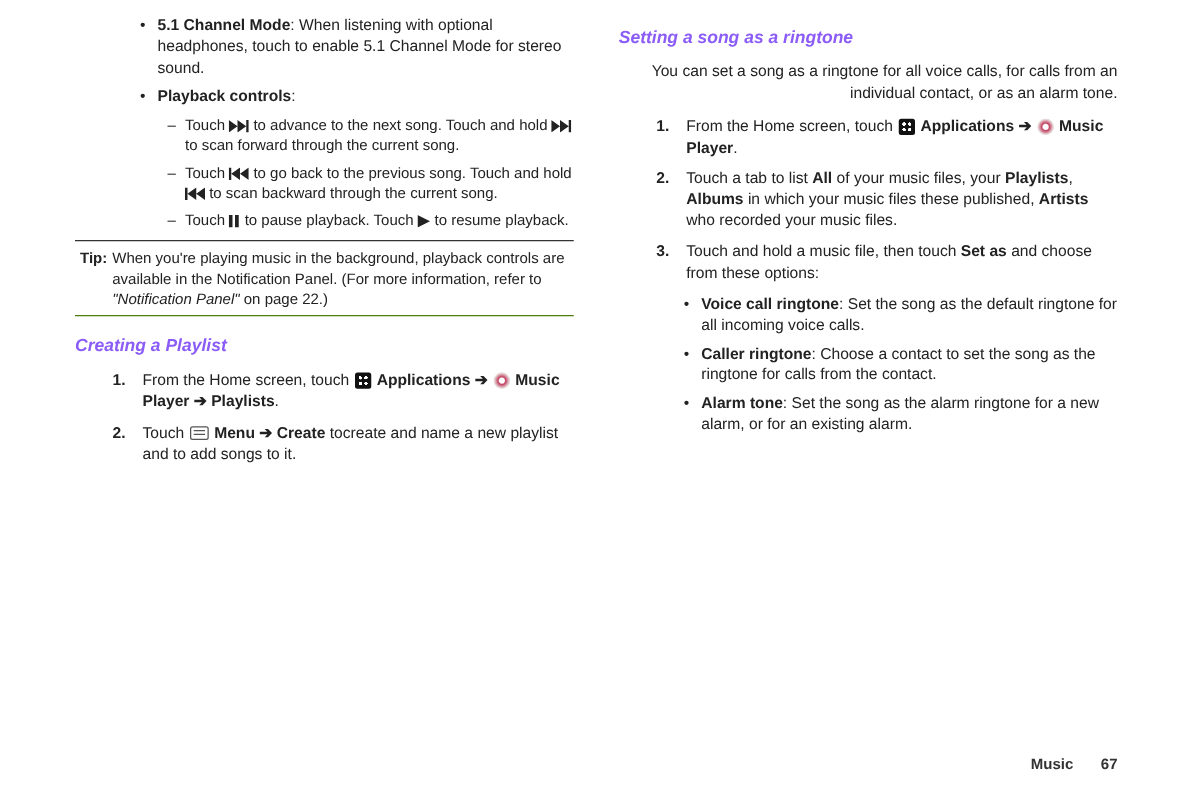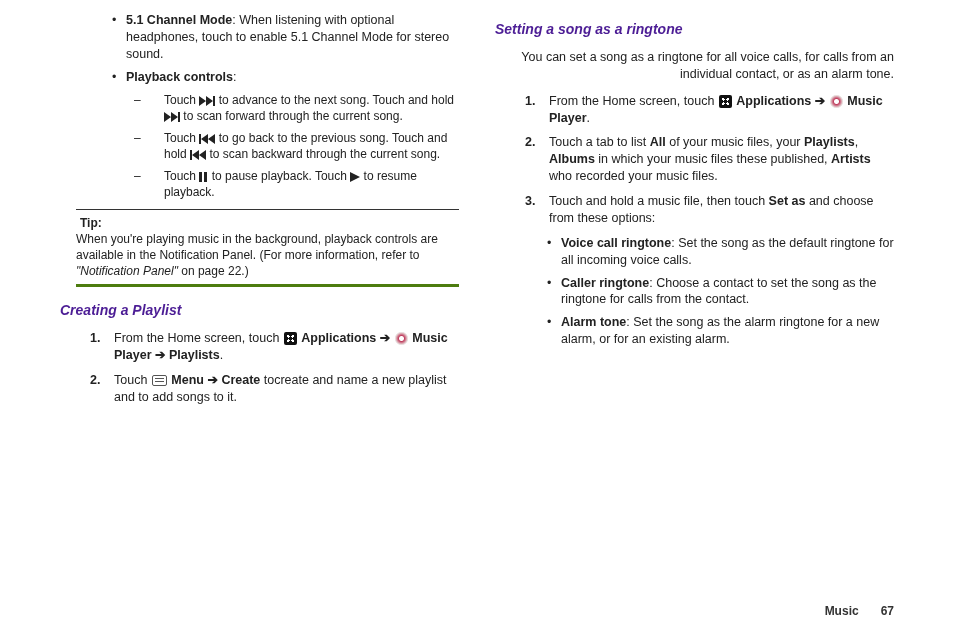--- a/index.html
+++ b/index.html
@@ -5,25 +5,25 @@
   * { box-sizing: border-box; margin: 0; padding: 0; }
   html, body { width: 954px; height: 636px; background: #fff; font-family: Arial, Helvetica, sans-serif; color: #222; }
   .page { display: flex; flex-direction: column; height: 636px; padding: 12px 60px 18px 60px; }
   .cols { display: flex; flex-direction: row; gap: 36px; flex: 1; }
   .col { width: 50%; font-size: 12.5px; line-height: 1.35; }
   .bullet1 { display: flex; margin: 0 0 6px 52px; }
   .bullet1 .dot { width: 14px; flex-shrink: 0; }
   .bullet1 .txt { flex: 1; }
   .sub { display: flex; margin: 0 0 6px 74px; font-family: "Arial Narrow", Arial, sans-serif; font-stretch: condensed; font-size: 12px; }
   .sub .dash { width: 14px; flex-shrink: 0; }
-  .sub .txt { flex: 1; margin-left: 16px; }
-  .tipbox { border-top: 1px solid #333; border-bottom: 3px solid #4d7c0f; padding: 5px 0; margin: 8px 0 14px 16px; font-family: "Arial Narrow", Arial, sans-serif; font-stretch: condensed; font-size: 12px; display: flex; flex-direction: column; }
+  .sub .txt { flex: 1; }
+  .tipbox { border-top: 1px solid #333; border-bottom: 1px solid #4d7c0f; padding: 5px 0; margin: 8px 0 14px 0; font-family: "Arial Narrow", Arial, sans-serif; font-stretch: condensed; font-size: 12px; display: flex; }
   .tipbox .lbl { font-weight: bold; padding-right: 4px; padding-left: 4px; }
   .tipbox .txt { flex: 1; }
-  .h3 { color: #4c1d95; font-weight: bold; font-style: italic; font-size: 14px; margin: 8px 0 10px 0; }
+  .h3 { color: #8b5cf6; font-weight: bold; font-style: italic; font-size: 14px; margin: 8px 0 10px 0; }
   .num { display: flex; margin: 0 0 8px 30px; }
   .num .n { width: 24px; flex-shrink: 0; font-weight: bold; }
   .num .txt { flex: 1; }
   .b { font-weight: bold; }
   .it { font-style: italic; }
   .nr { font-family: "Arial Narrow", Arial, sans-serif; font-stretch: condensed; }
   .col2p { margin: 4px 0 10px 0; text-align: right; }
   .footer { display: flex; justify-content: flex-end; align-items: baseline; padding-top: 24px; font-size: 12px; gap: 22px; color: #333; font-weight: bold; }
   
   .ic { display: inline-block; vertical-align: -2px; margin: 0 1px; }

